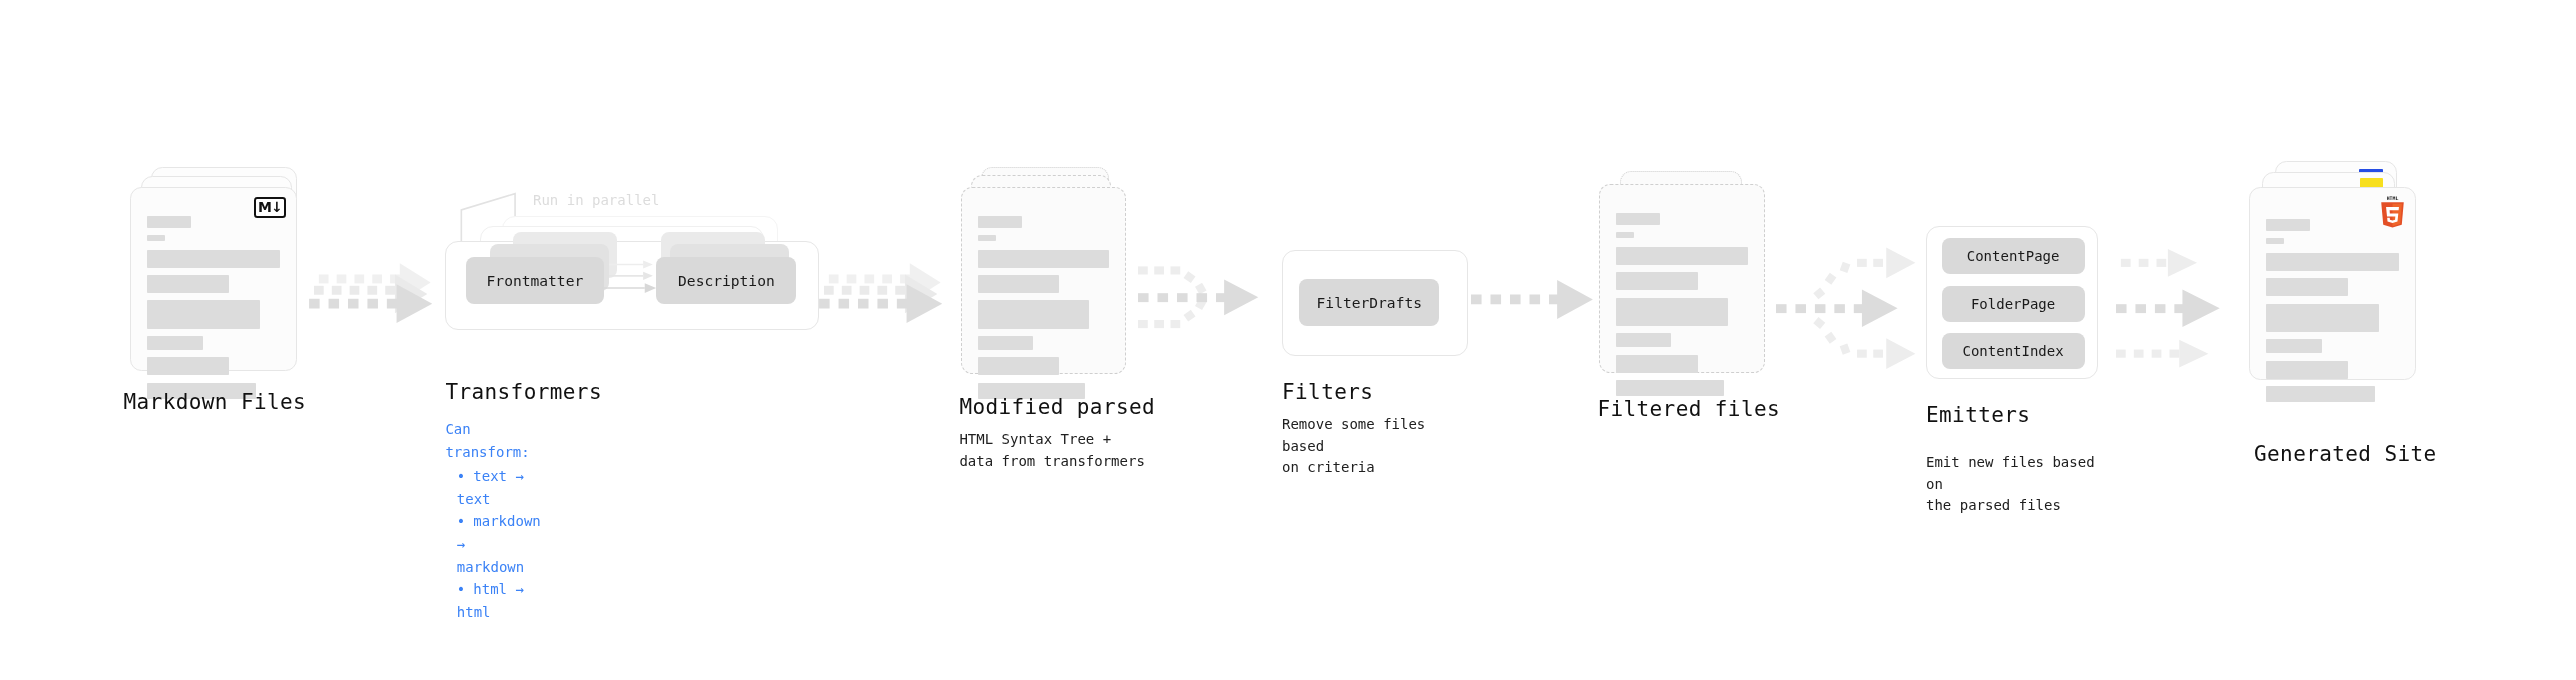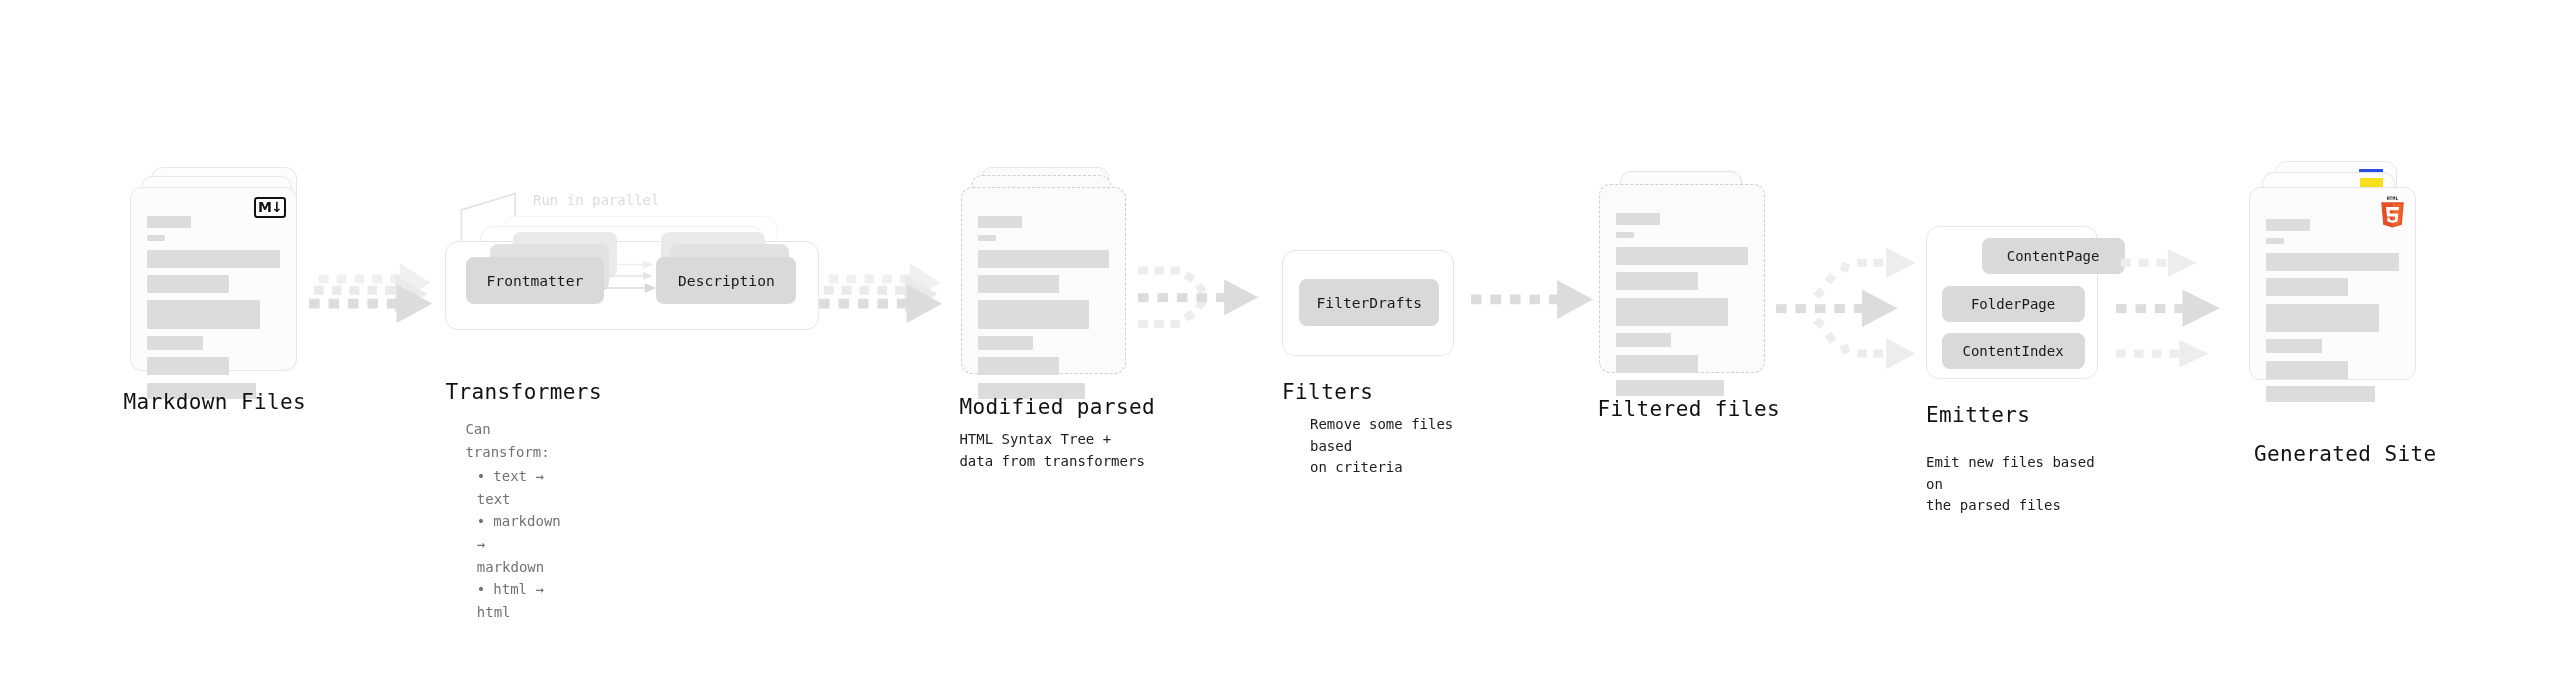--- a/index.html
+++ b/index.html
@@ -45,21 +45,21 @@
   }
   .md-badge-sm { transform: scale(.72); transform-origin: center; }
 
   
   .title {
     font-size: 21px; color: #111; letter-spacing: 0.4px; white-space: nowrap;
   }
   .sub {
     font-size: 14px; color: #202020; line-height: 1.55; white-space: pre-line;
   }
-  .sub-list { font-size: 14px; color:#737373; line-height:1.62;margin-left:20px; }
+  .sub-list { font-size: 14px; color:#3b82f6; line-height:1.62; }
   .sub-list li { list-style: none; }
   .sub-list li::before { content: "\2022"; margin-right: 8.1px; }
   .sub-list .head { margin-bottom: 1.6px; }
   .sub-list ul { margin-left: 11.4px; }
 
   
   .gbox {
     position: absolute;
     border: 1.6px solid #e6e6e6;
     border-radius: 13px;
@@ -261,25 +261,25 @@
       <rect x="0" y="43" width="13" height="11"></rect>
         <rect x="24" y="43" width="13" height="11"></rect>
       <rect x="48" y="43" width="13" height="11"></rect>
         <rect x="72" y="43" width="13" height="11"></rect>
       <rect x="96" y="43" width="13" height="11"></rect>
       <polygon points="106,26 148,48 106,70"></polygon>
     </g>
   </svg>
 
   <div class="node" style="left:1282px; top:250px;">
-    <div class="gbox" style="left:0; top:0; width:172px; height:106px; position:relative;">
+    <div class="gbox" style="left:0; top:0; width:186px; height:106px; position:relative;">
       <div class="chip" style="left:16.3px; top:28px; width:140px; height:47px;">FilterDrafts</div>
     </div>
     <div class="title" style="position:absolute; left:0px; top:130px;">Filters</div>
-    <div class="sub" style="position:absolute; left:0px; top:164px;margin-left:28px;">Remove some files based
+    <div class="sub" style="position:absolute; left:0px; top:164px;">Remove some files based
 on criteria</div>
   </div>
 
   <svg style="left:1471px; top:283px;" width="130" height="49" viewBox="0 0 160 60">
     <g fill="#dcdcdc">
       <rect x="0" y="14" width="13" height="12"></rect>
         <rect x="24" y="14" width="13" height="12"></rect>
       <rect x="48" y="14" width="13" height="12"></rect>
         <rect x="72" y="14" width="13" height="12"></rect>
       <rect x="96" y="14" width="13" height="12"></rect>
@@ -328,21 +328,21 @@
       <rect x="62" y="120" width="11" height="10" transform="rotate(55 67 125)"></rect>
       <rect x="80" y="134" width="11" height="10" transform="rotate(70 85 139)"></rect>
       <rect x="100" y="140" width="12" height="10"></rect>
         <rect x="120" y="140" width="12" height="10"></rect>
       <polygon points="136,126 172,145 136,164"></polygon>
     </g>
   </svg>
 
   <div class="node" style="left:1926px; top:226px;">
     <div class="gbox" style="left:0; top:0; width:172px; height:153px; position:relative;">
-      <div class="chip" style="left:14.6px; top:11.4px;  width:143px; height:36px; font-size:14px;margin-left:40px;">ContentPage</div>
+      <div class="chip" style="left:14.6px; top:11.4px;  width:143px; height:36px; font-size:14px;">ContentPage</div>
       <div class="chip" style="left:14.6px; top:59px;  width:143px; height:36px; font-size:14px;">FolderPage</div>
       <div class="chip" style="left:14.6px; top:106px; width:143px; height:36px; font-size:14px;">ContentIndex</div>
     </div>
     <div class="title" style="position:absolute; left:0px; top:177px;">Emitters</div>
     <div class="sub" style="position:absolute; left:0px; top:226px;">Emit new files based on
 the parsed files</div>
   </div>
 
   <svg style="left:2116px; top:236px;" width="154" height="138" viewBox="0 0 190 170">
     <g fill="#ededed">

